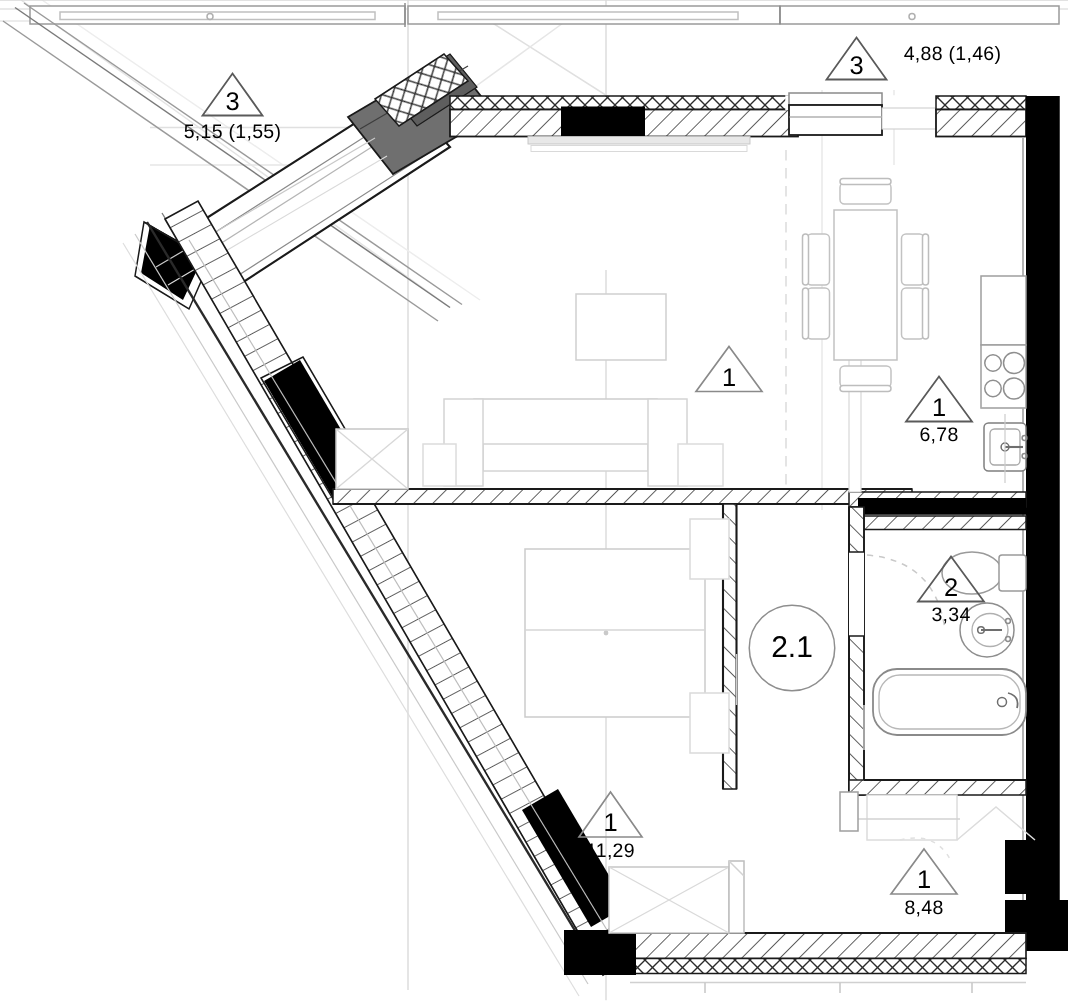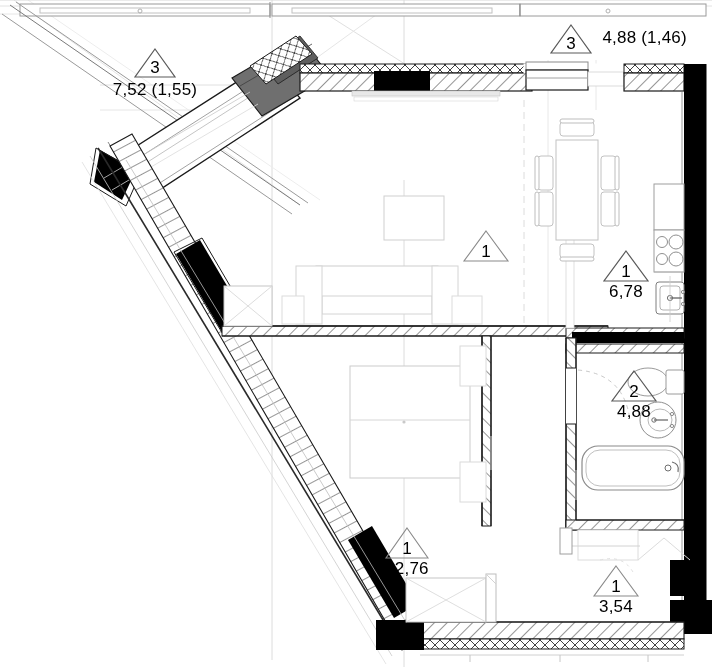--- a/index.html
+++ b/index.html
@@ -36,21 +36,21 @@
     white-space: nowrap;
     user-select: none;
   }
   .room-label .tri-wrap {
     display: block;
     height: 36px;
     line-height: 0;
   }
   .room-label .area-text {
     display: block;
-    font-size: 17px;
+    font-size: 13px;
     letter-spacing: 0.2px;
     color: #000000;
     margin-top: -2px;
   }
   .tri-num {
     font-size: 17px;
     fill: #000000;
     font-family: "Liberation Sans", sans-serif;
   }
   .apt-badge {
@@ -346,21 +346,21 @@
     </g>
   </svg>
 
   <div class="room-label" style="left:100px; top:46px; width:110px;">
     <span class="tri-wrap">
       <svg width="46" height="34" viewBox="0 0 46 34">
         <polygon points="23,3 43,31 3,31" fill="none" stroke="#5a5a5a" stroke-width="1.2"></polygon>
         <text class="tri-num" x="23" y="27" text-anchor="middle">3</text>
       </svg>
     </span>
-    <span class="area-text">7,52 (1,55)</span>
+    <span class="area-text">5,15 (1,55)</span>
   </div>
 
   <div class="room-label" style="left:548px; top:22px; width:160px; text-align:left;">
     <span class="tri-wrap" style="display:inline-block; vertical-align:top; height:34px;">
       <svg width="46" height="34" viewBox="0 0 46 34">
         <polygon points="23,3 43,31 3,31" fill="none" stroke="#5a5a5a" stroke-width="1.2"></polygon>
         <text class="tri-num" x="23" y="27" text-anchor="middle">3</text>
       </svg>
     </span>
     <span class="area-text" style="display:inline-block; vertical-align:top; margin-top:6px; margin-left:4px;">4,88 (1,46)</span>
@@ -385,37 +385,40 @@
     <span class="area-text">6,78</span>
   </div>
 
   <div class="room-label" style="left:596px; top:368px; width:76px;">
     <span class="tri-wrap">
       <svg width="52" height="36" viewBox="0 0 52 36">
         <polygon points="26,3 48,33 4,33" fill="none" stroke="#5a5a5a" stroke-width="1.2"></polygon>
         <text class="tri-num" x="26" y="29" text-anchor="middle">2</text>
       </svg>
     </span>
-    <span class="area-text">4,88</span>
+    <span class="area-text">3,34</span>
   </div>
 
   <div class="room-label" style="left:368px; top:525px; width:78px;">
     <span class="tri-wrap">
       <svg width="50" height="36" viewBox="0 0 50 36">
         <polygon points="25,3 46,33 4,33" fill="none" stroke="#8a8a8a" stroke-width="1.1"></polygon>
         <text class="tri-num" x="25" y="29" text-anchor="middle">1</text>
       </svg>
     </span>
-    <span class="area-text">12,76</span>
+    <span class="area-text">11,29</span>
   </div>
 
   <div class="room-label" style="left:578px; top:563px; width:76px;">
     <span class="tri-wrap">
       <svg width="52" height="36" viewBox="0 0 52 36">
         <polygon points="26,3 48,33 4,33" fill="none" stroke="#8a8a8a" stroke-width="1.1"></polygon>
         <text class="tri-num" x="26" y="29" text-anchor="middle">1</text>
       </svg>
     </span>
-    <span class="area-text">3,54</span>
-  </div>
-
+    <span class="area-text">8,48</span>
+  </div>
+
+  <div class="apt-badge" style="left:499px; top:403px;">
+    <span>2.1</span>
+  </div>
 
 </div>
 
 </body></html>

